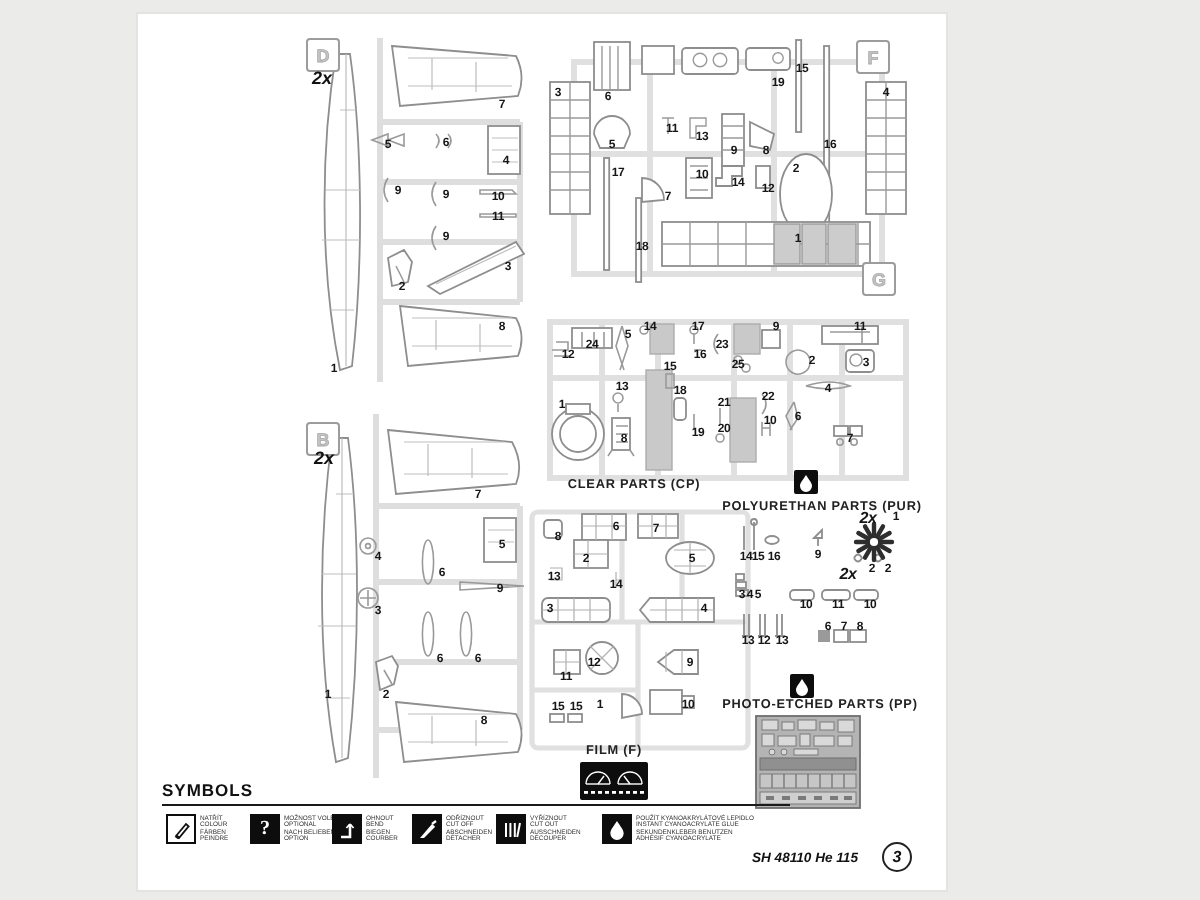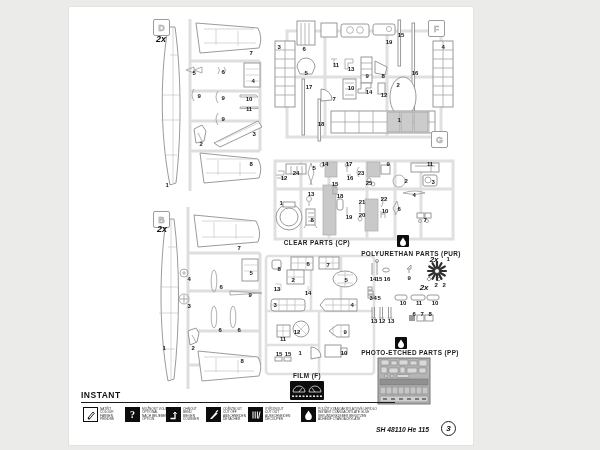--- a/index.html
+++ b/index.html
@@ -466,21 +466,21 @@
         <span class="pn" style="left: 350px; top: 296px;">11</span>
         <span class="pn" style="left: 366px; top: 296px;">10</span>
         <span class="pn" style="left: 305px; top: 314px;">13</span>
         <span class="pn" style="left: 313px; top: 314px;">12</span>
         <span class="pn" style="left: 322px; top: 314px;">13</span>
         <span class="pn" style="left: 345px; top: 307px;">6</span>
         <span class="pn" style="left: 353px; top: 307px;">7</span>
         <span class="pn" style="left: 361px; top: 307px;">8</span>
       </div>
 
-  <div class="symbols-head">INSTANT</div>
+  <div class="symbols-head">SYMBOLS</div>
   <div class="symbols-rule"></div>
 
   <div class="sym" style="left:14px">
     <span class="sym-ic light">
       <svg width="10" height="10" viewBox="0 0 10 10">
             <path d="M2,8 L7,2 L8.3,3.2 L3.5,9 Z" fill="none" stroke="#111" stroke-width="0.9"></path>
             <path d="M2,8 l1.5,1" stroke="#111" stroke-width="1.6"></path>
           </svg>
     </span>
     <span class="sym-tx">

